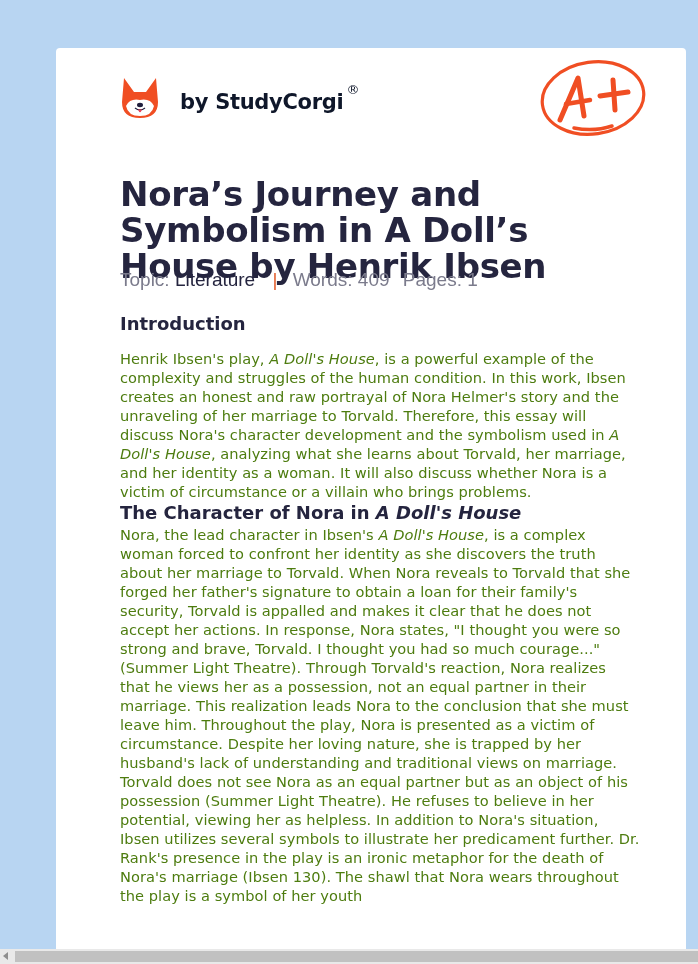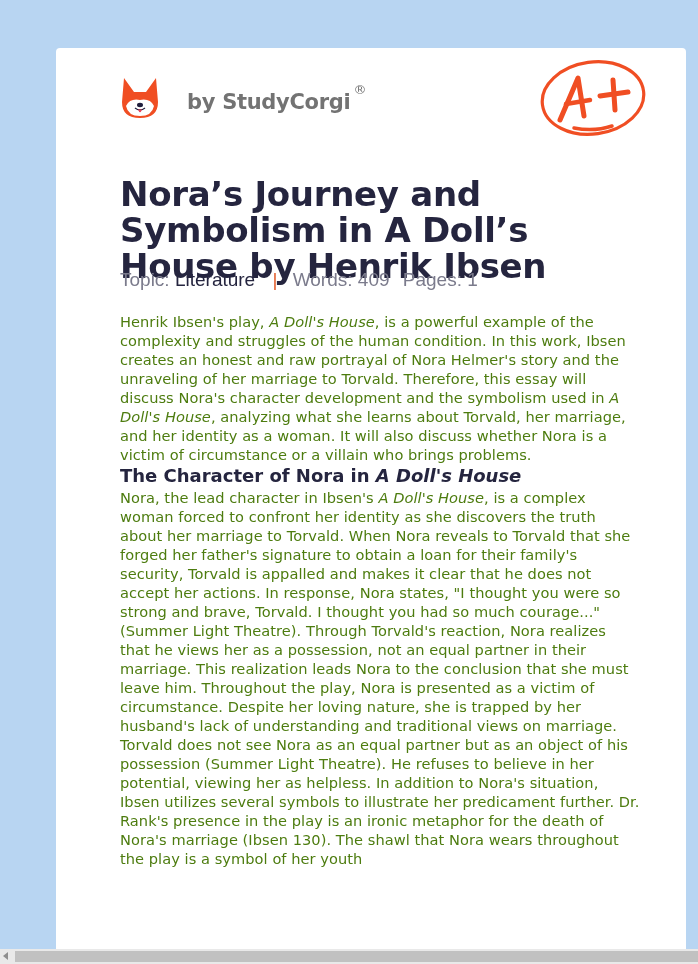--- a/index.html
+++ b/index.html
@@ -16,21 +16,21 @@
     border-radius: 4px;
     overflow: hidden;
   }
   .logo {
     position: absolute; left: 64px; top: 28px;
     display: flex; align-items: center;
   }
   .logo svg { display: block; }
   .brand {
     font-family: "DejaVu Sans", sans-serif; font-weight: bold;
-    font-size: 21px; color: #737373; margin-left: 27px; margin-top: 8px;
+    font-size: 21px; color: #0f172a; margin-left: 20px; margin-top: 8px;
     letter-spacing: -0.3px;
   }
   .reg { font-size: 13px; font-weight: normal; vertical-align: top; position: relative; top: -8px; margin-left: 3px; }
   .grade { position: absolute; left: 482px; top: 10px; }
   h1 {
     position: absolute; left: 64px; top: 128px; margin: 0;
     width: 520px;
     font-family: "DejaVu Sans", sans-serif; font-weight: bold;
     font-size: 34px; line-height: 36px; color: #25253f;
     letter-spacing: -0.3px;
@@ -106,20 +106,21 @@
     <span>Topic:</span>
     <span class="topic-val">Literature</span>
     <span class="sep">|</span>
     <span>Words:</span>
     <span>409</span>
     <span class="pages">Pages:</span>
     <span>1</span>
   </div>
 
   <div class="body-text">
+    <h2 class="intro">Introduction</h2>
     <p><span>Henrik Ibsen's play, </span><em>A Doll's House</em><span>, is a powerful example of the complexity and struggles of the human condition. In this work, Ibsen creates an honest and raw portrayal of Nora Helmer's story and the unraveling of her marriage to Torvald. Therefore, this essay will discuss Nora's character development and the symbolism used in </span><em>A Doll's House</em><span>, analyzing what she learns about Torvald, her marriage, and her identity as a woman. It will also discuss whether Nora is a victim of circumstance or a villain who brings problems.</span></p>
 
     <h2 class="char"><span>The Character of Nora in </span><em>A Doll's House</em></h2>
     <p><span>Nora, the lead character in Ibsen's </span><em>A Doll's House</em><span>, is a complex woman forced to confront her identity as she discovers the truth about her marriage to Torvald. When Nora reveals to Torvald that she forged her father's signature to obtain a loan for their family's security, Torvald is appalled and makes it clear that he does not accept her actions. In response, Nora states, "I thought you were so strong and brave, Torvald. I thought you had so much courage..." (Summer Light Theatre). Through Torvald's reaction, Nora realizes that he views her as a possession, not an equal partner in their marriage. This realization leads Nora to the conclusion that she must leave him. Throughout the play, Nora is presented as a victim of circumstance. Despite her loving nature, she is trapped by her husband's lack of understanding and traditional views on marriage. Torvald does not see Nora as an equal partner but as an object of his possession (Summer Light Theatre). He refuses to believe in her potential, viewing her as helpless. In addition to Nora's situation, Ibsen utilizes several symbols to illustrate her predicament further. Dr. Rank's presence in the play is an ironic metaphor for the death of Nora's marriage (Ibsen 130). The shawl that Nora wears throughout the play is a symbol of her youth</span></p>
   </div>
 </div>
 
 <div class="scrollbar">
   <div class="scroll-arrow"></div>
   <div class="scroll-thumb"></div>

